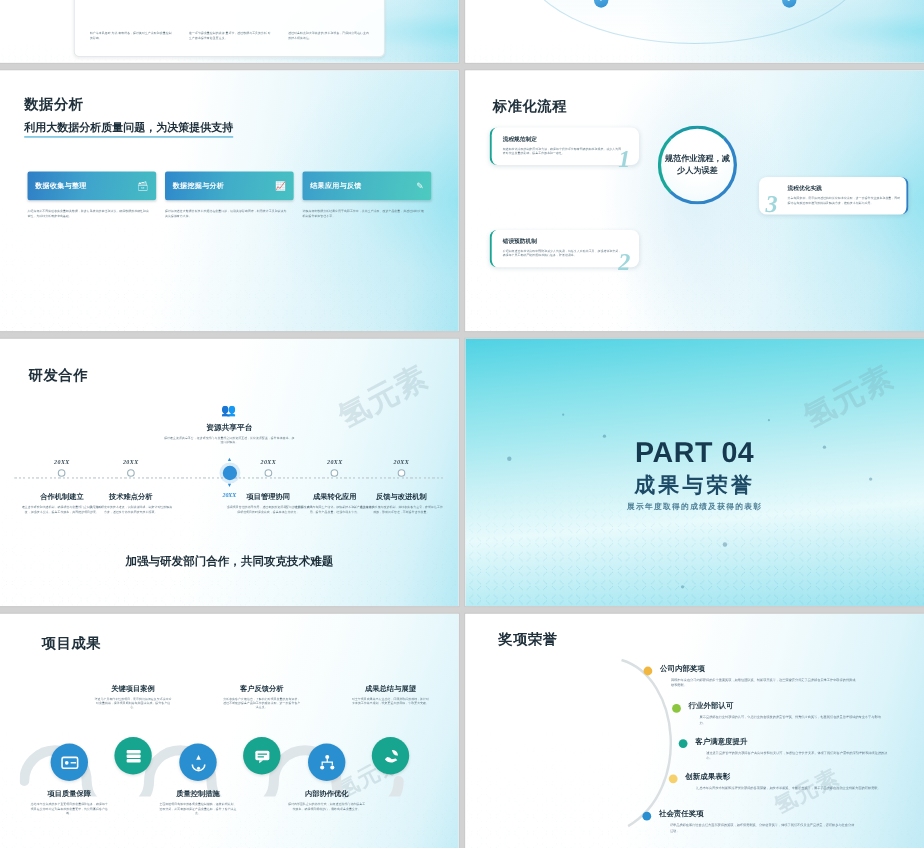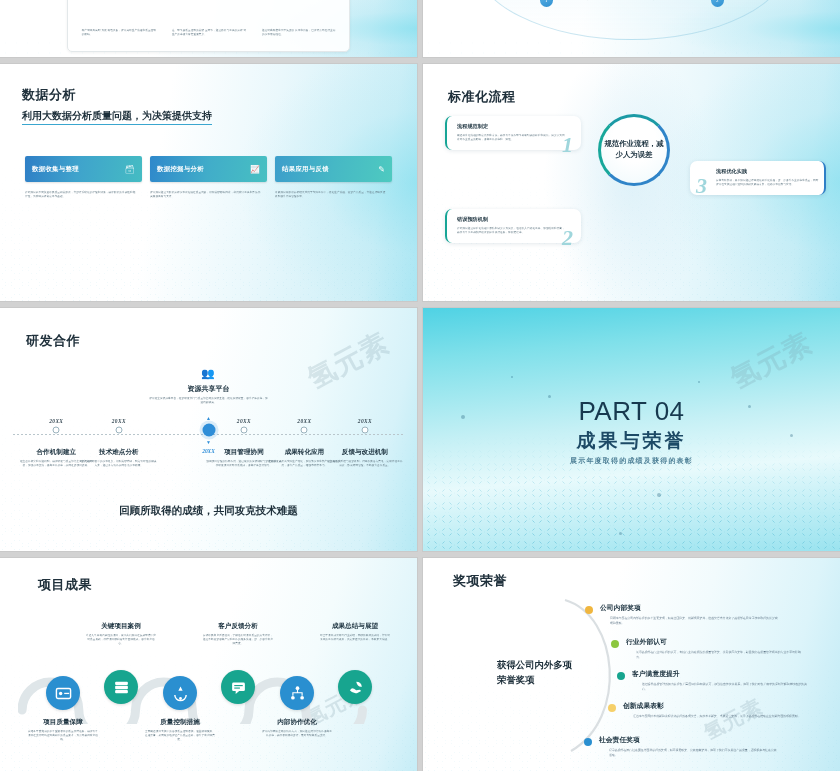--- a/index.html
+++ b/index.html
@@ -144,21 +144,21 @@
   }
   .s4wave {
     position: absolute; left: -5%; right: -5%; bottom: 0; height: 56%;
     background-image: radial-gradient(circle at 50% 50%, rgba(255,255,255,0) 56%, rgba(90,190,215,.55) 57%, rgba(255,255,255,0) 61%);
     background-size: 15px 13px;
     -webkit-mask-image: radial-gradient(ellipse 120% 100% at 50% 110%, #000 35%, rgba(0,0,0,.15) 85%, transparent);
     mask-image: radial-gradient(ellipse 120% 100% at 50% 110%, #000 35%, rgba(0,0,0,.15) 85%, transparent);
   }
   .dot { position: absolute; border-radius: 50%; background: rgba(30,90,120,.33); }
   .p4t { position:absolute; left:0; right:0; text-align:center; }
-  .p4num { font-family:"Liberation Sans", sans-serif; font-size: 26px; font-weight: 400; color:#17394f; letter-spacing:.5px; }
+  .p4num { font-family:"Liberation Sans", sans-serif; font-size: 26px; font-weight: 700; color:#17394f; letter-spacing:.5px; }
   .p4cn  { font-size: 19px; font-weight: 700; color:#1d4a66; letter-spacing: 3px; }
   .p4sub { font-size: 7px; color:#4d7f96; letter-spacing: 1.2px; font-weight: bold; }
 
   
   .chain { position: absolute; left: 18px; right: 14px; top: 112px; height: 54px; }
   .chain svg { width: 100%; height: 100%; display:block; }
   .circ {
     position: absolute; width: 34px; height: 34px; border-radius: 50%;
     display: flex; align-items: center; justify-content: center;
     color: #fff; box-shadow: 0 1px 3px rgba(0,0,0,.14);
@@ -303,21 +303,21 @@
     </div>
     <div class="tlab" style="left:73%; top:140px;">
       <div class="tname">成果转化应用</div>
       <div class="tiny" style="margin-top:3px;">推动研发成果向实际生产转化，加快新技术和新产品的落地应用，提升产品质量，增强市场竞争力。</div>
     </div>
     <div class="tlab" style="left:87.5%; top:140px;">
       <div class="tname">反馈与改进机制</div>
       <div class="tiny" style="margin-top:3px;">建立有效的反馈与改进机制，持续收集各方意见，定期评估工作成效，形成闭环管理，不断提升合作质量。</div>
     </div>
 
-    <div class="bigstmt" style="top:196px;">回顾所取得的成绩，共同攻克技术难题</div>
+    <div class="bigstmt" style="top:196px;">加强与研发部门合作，共同攻克技术难题</div>
   </div>
 
   <div class="slide">
     <div class="s4"></div>
     <div class="s4wave"></div>
     <div class="dot" style="left:9%;  top:44%; width:4px; height:4px;"></div>
     <div class="dot" style="left:30%; top:36%; width:3px; height:3px;"></div>
     <div class="dot" style="left:21%; top:28%; width:2px; height:2px;"></div>
     <div class="dot" style="left:66%; top:30%; width:2px; height:2px;"></div>
     <div class="dot" style="left:78%; top:40%; width:3px; height:3px;"></div>
@@ -412,22 +412,20 @@
       <div class="tiny" style="margin-top:3px;">探讨内部团队之间的协作方式，如何通过跨部门协作提高工作效率，确保项目顺利进行，最终实现高质量交付。</div>
     </div>
   </div>
 
   <div class="slide">
     <div class="bg-light" style="background:linear-gradient(105deg,#ffffff 0%,#ffffff 42%,#f2fbfd 62%,#dcf4fa 84%,#bfeaf5 100%);"></div>
     <div class="hex"></div>
     <div class="wm sm" style="top:66%; right:18%;">氢元素</div>
     <div class="title" style="left:30px; top:14px;text-align:right;">奖项荣誉</div>
 
-    <div class="lead" style="left:74px; top:100px; white-space:pre-line; width:120px;">获得公司内外多项
-荣誉奖项</div>
 
     <svg class="curve" viewBox="0 0 417 224" preserveAspectRatio="none" aria-hidden="true">
       <path d="M142,42 C196,58 205,160 148,193" fill="none" stroke="#dadfe2" stroke-width="2.2"></path>
     </svg>
 
     <div class="bullet" style="left:166px; top:52px;  background:#f0b63f;"></div>
     <div class="bullet" style="left:192px; top:86px;  background:#8cc63f;"></div>
     <div class="bullet" style="left:198px; top:118px; background:#17a58f;"></div>
     <div class="bullet" style="left:189px; top:150px; background:#f6d06a;"></div>
     <div class="bullet" style="left:165px; top:184px; background:#2a8fd0;"></div>

